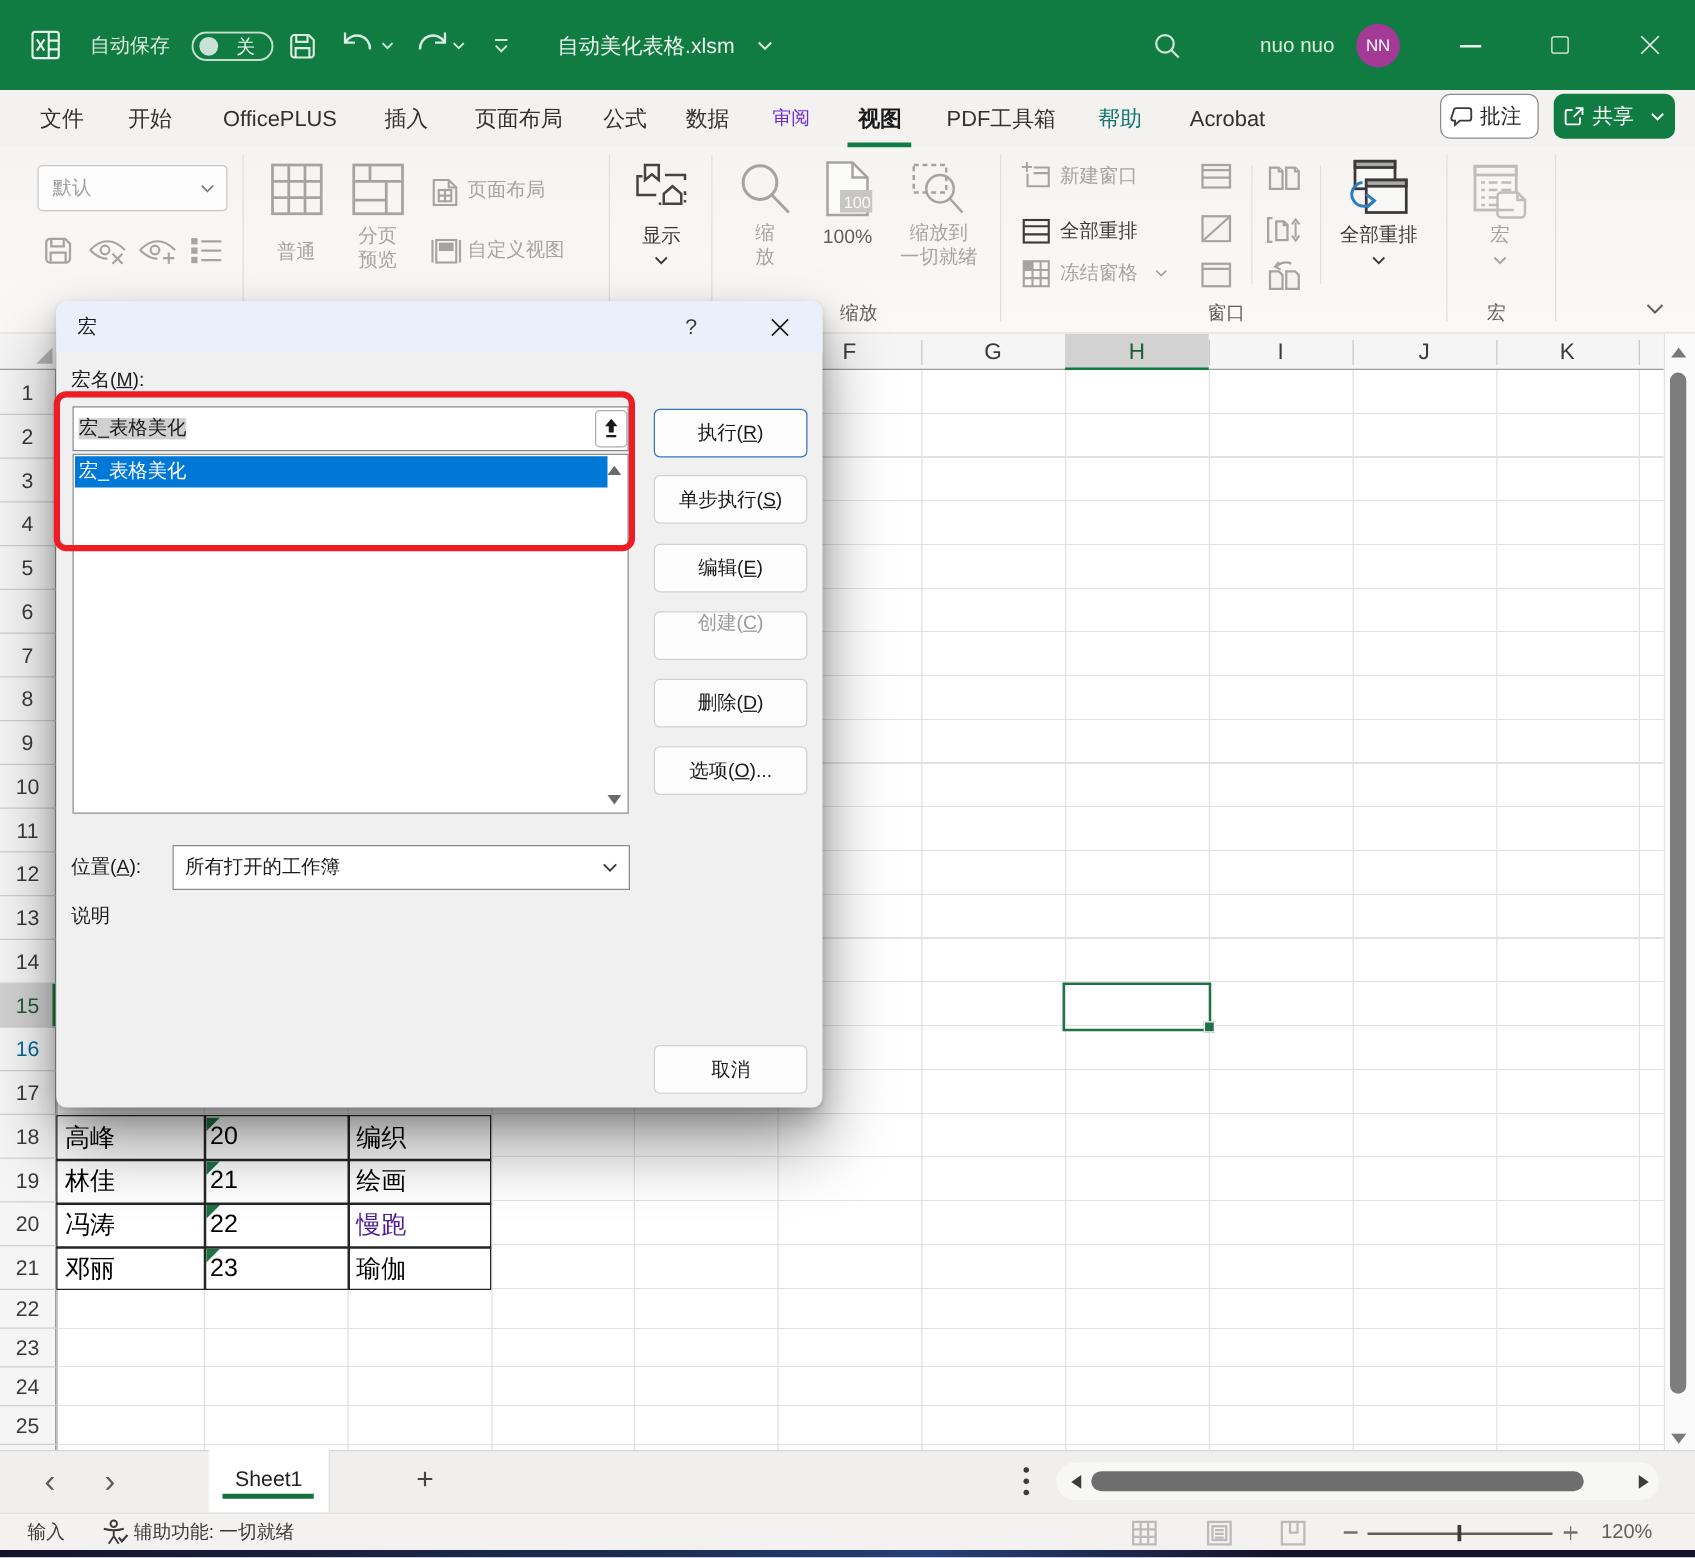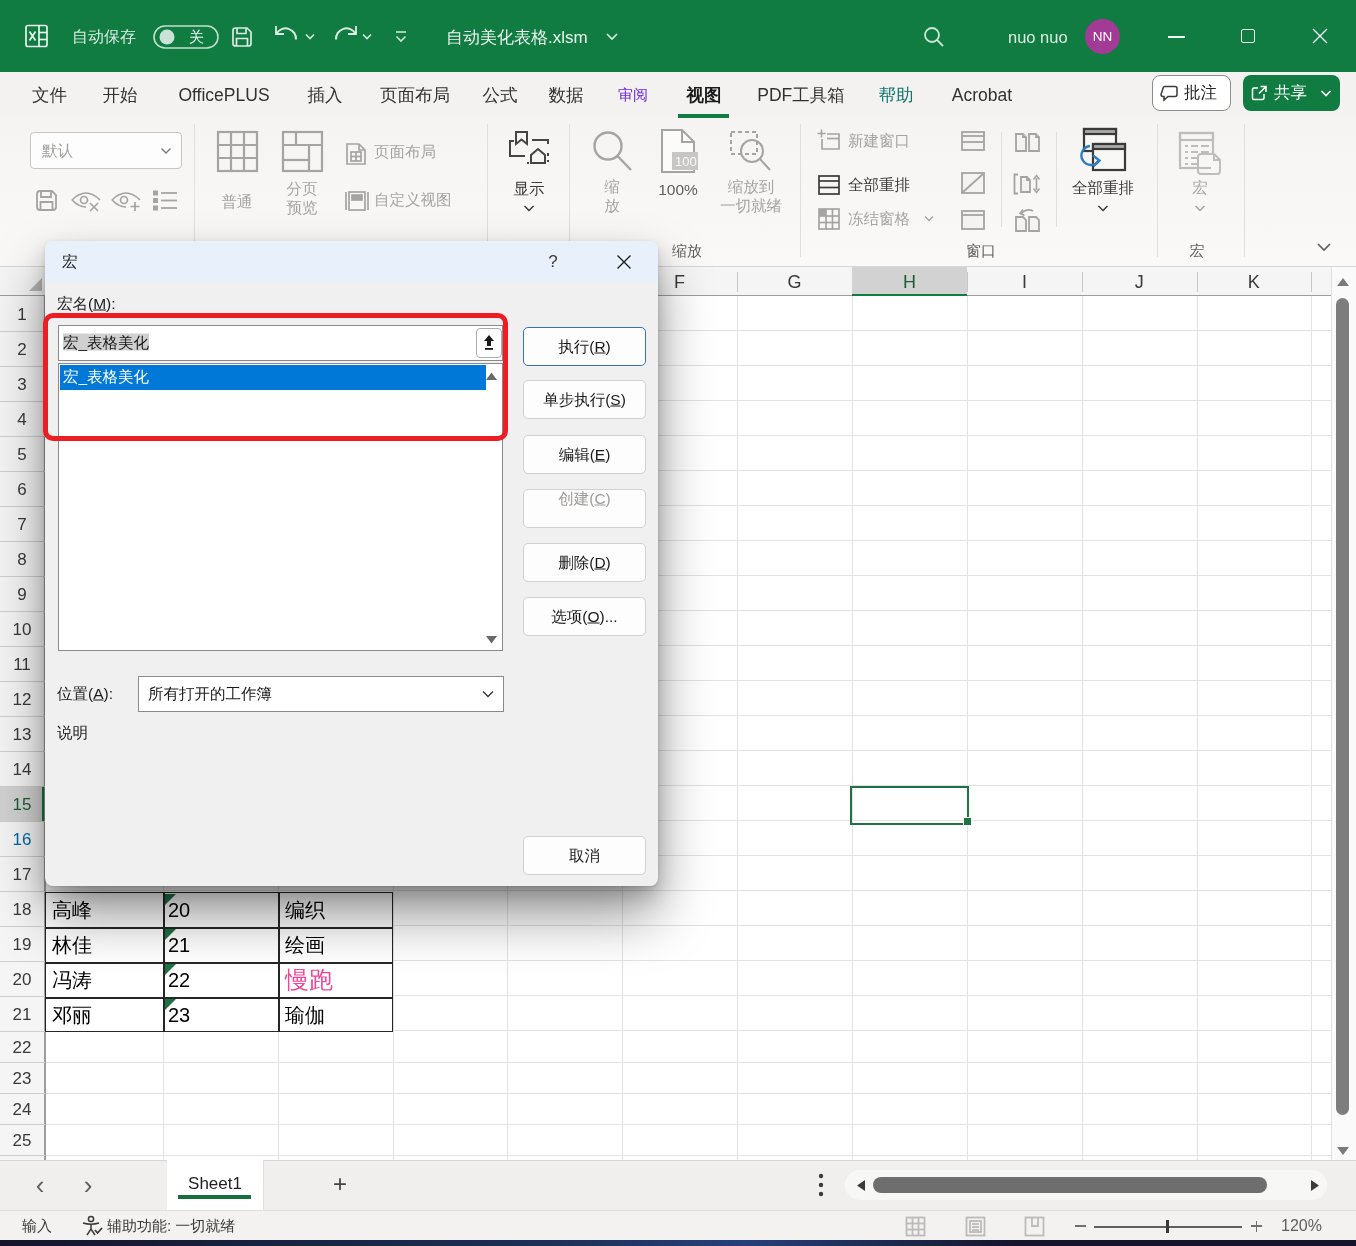--- a/index.html
+++ b/index.html
@@ -436,21 +436,21 @@
       <path d="M0 0 H11 L0 11 Z" fill="#1E7145"></path>
     </svg>
 <div class="abs" style="left:52px;top:945px;transform:translateY(-50%);white-space:nowrap;font-size:20px;color:#000">林佳</div>
 <div class="abs" style="left:168px;top:945px;transform:translateY(-50%);white-space:nowrap;font-size:20px;color:#000">21</div>
 <div class="abs" style="left:285px;top:945px;transform:translateY(-50%);white-space:nowrap;font-size:20px;color:#000">绘画</div>
 <svg class="abs" style="left:164.5px;top:928.5px" width="11" height="11" viewBox="0 0 11 11">
       <path d="M0 0 H11 L0 11 Z" fill="#1E7145"></path>
     </svg>
 <div class="abs" style="left:52px;top:980px;transform:translateY(-50%);white-space:nowrap;font-size:20px;color:#000">冯涛</div>
 <div class="abs" style="left:168px;top:980px;transform:translateY(-50%);white-space:nowrap;font-size:20px;color:#000">22</div>
-<div class="abs" style="left:285px;top:980px;transform:translateY(-50%);white-space:nowrap;font-size:24px;color:#ec4899">慢跑</div>
+<div class="abs" style="left:285px;top:980px;transform:translateY(-50%);white-space:nowrap;font-size:20px;color:#4c1d95">慢跑</div>
 <svg class="abs" style="left:164.5px;top:963.5px" width="11" height="11" viewBox="0 0 11 11">
       <path d="M0 0 H11 L0 11 Z" fill="#1E7145"></path>
     </svg>
 <div class="abs" style="left:52px;top:1015px;transform:translateY(-50%);white-space:nowrap;font-size:20px;color:#000">邓丽</div>
 <div class="abs" style="left:168px;top:1015px;transform:translateY(-50%);white-space:nowrap;font-size:20px;color:#000">23</div>
 <div class="abs" style="left:285px;top:1015px;transform:translateY(-50%);white-space:nowrap;font-size:20px;color:#000">瑜伽</div>
 <svg class="abs" style="left:164.5px;top:998.5px" width="11" height="11" viewBox="0 0 11 11">
       <path d="M0 0 H11 L0 11 Z" fill="#1E7145"></path>
     </svg>
 <div class="abs" style="left:849.5px;top:785.5px;width:119px;height:39px;border:2.2px solid #1F7244"></div>

